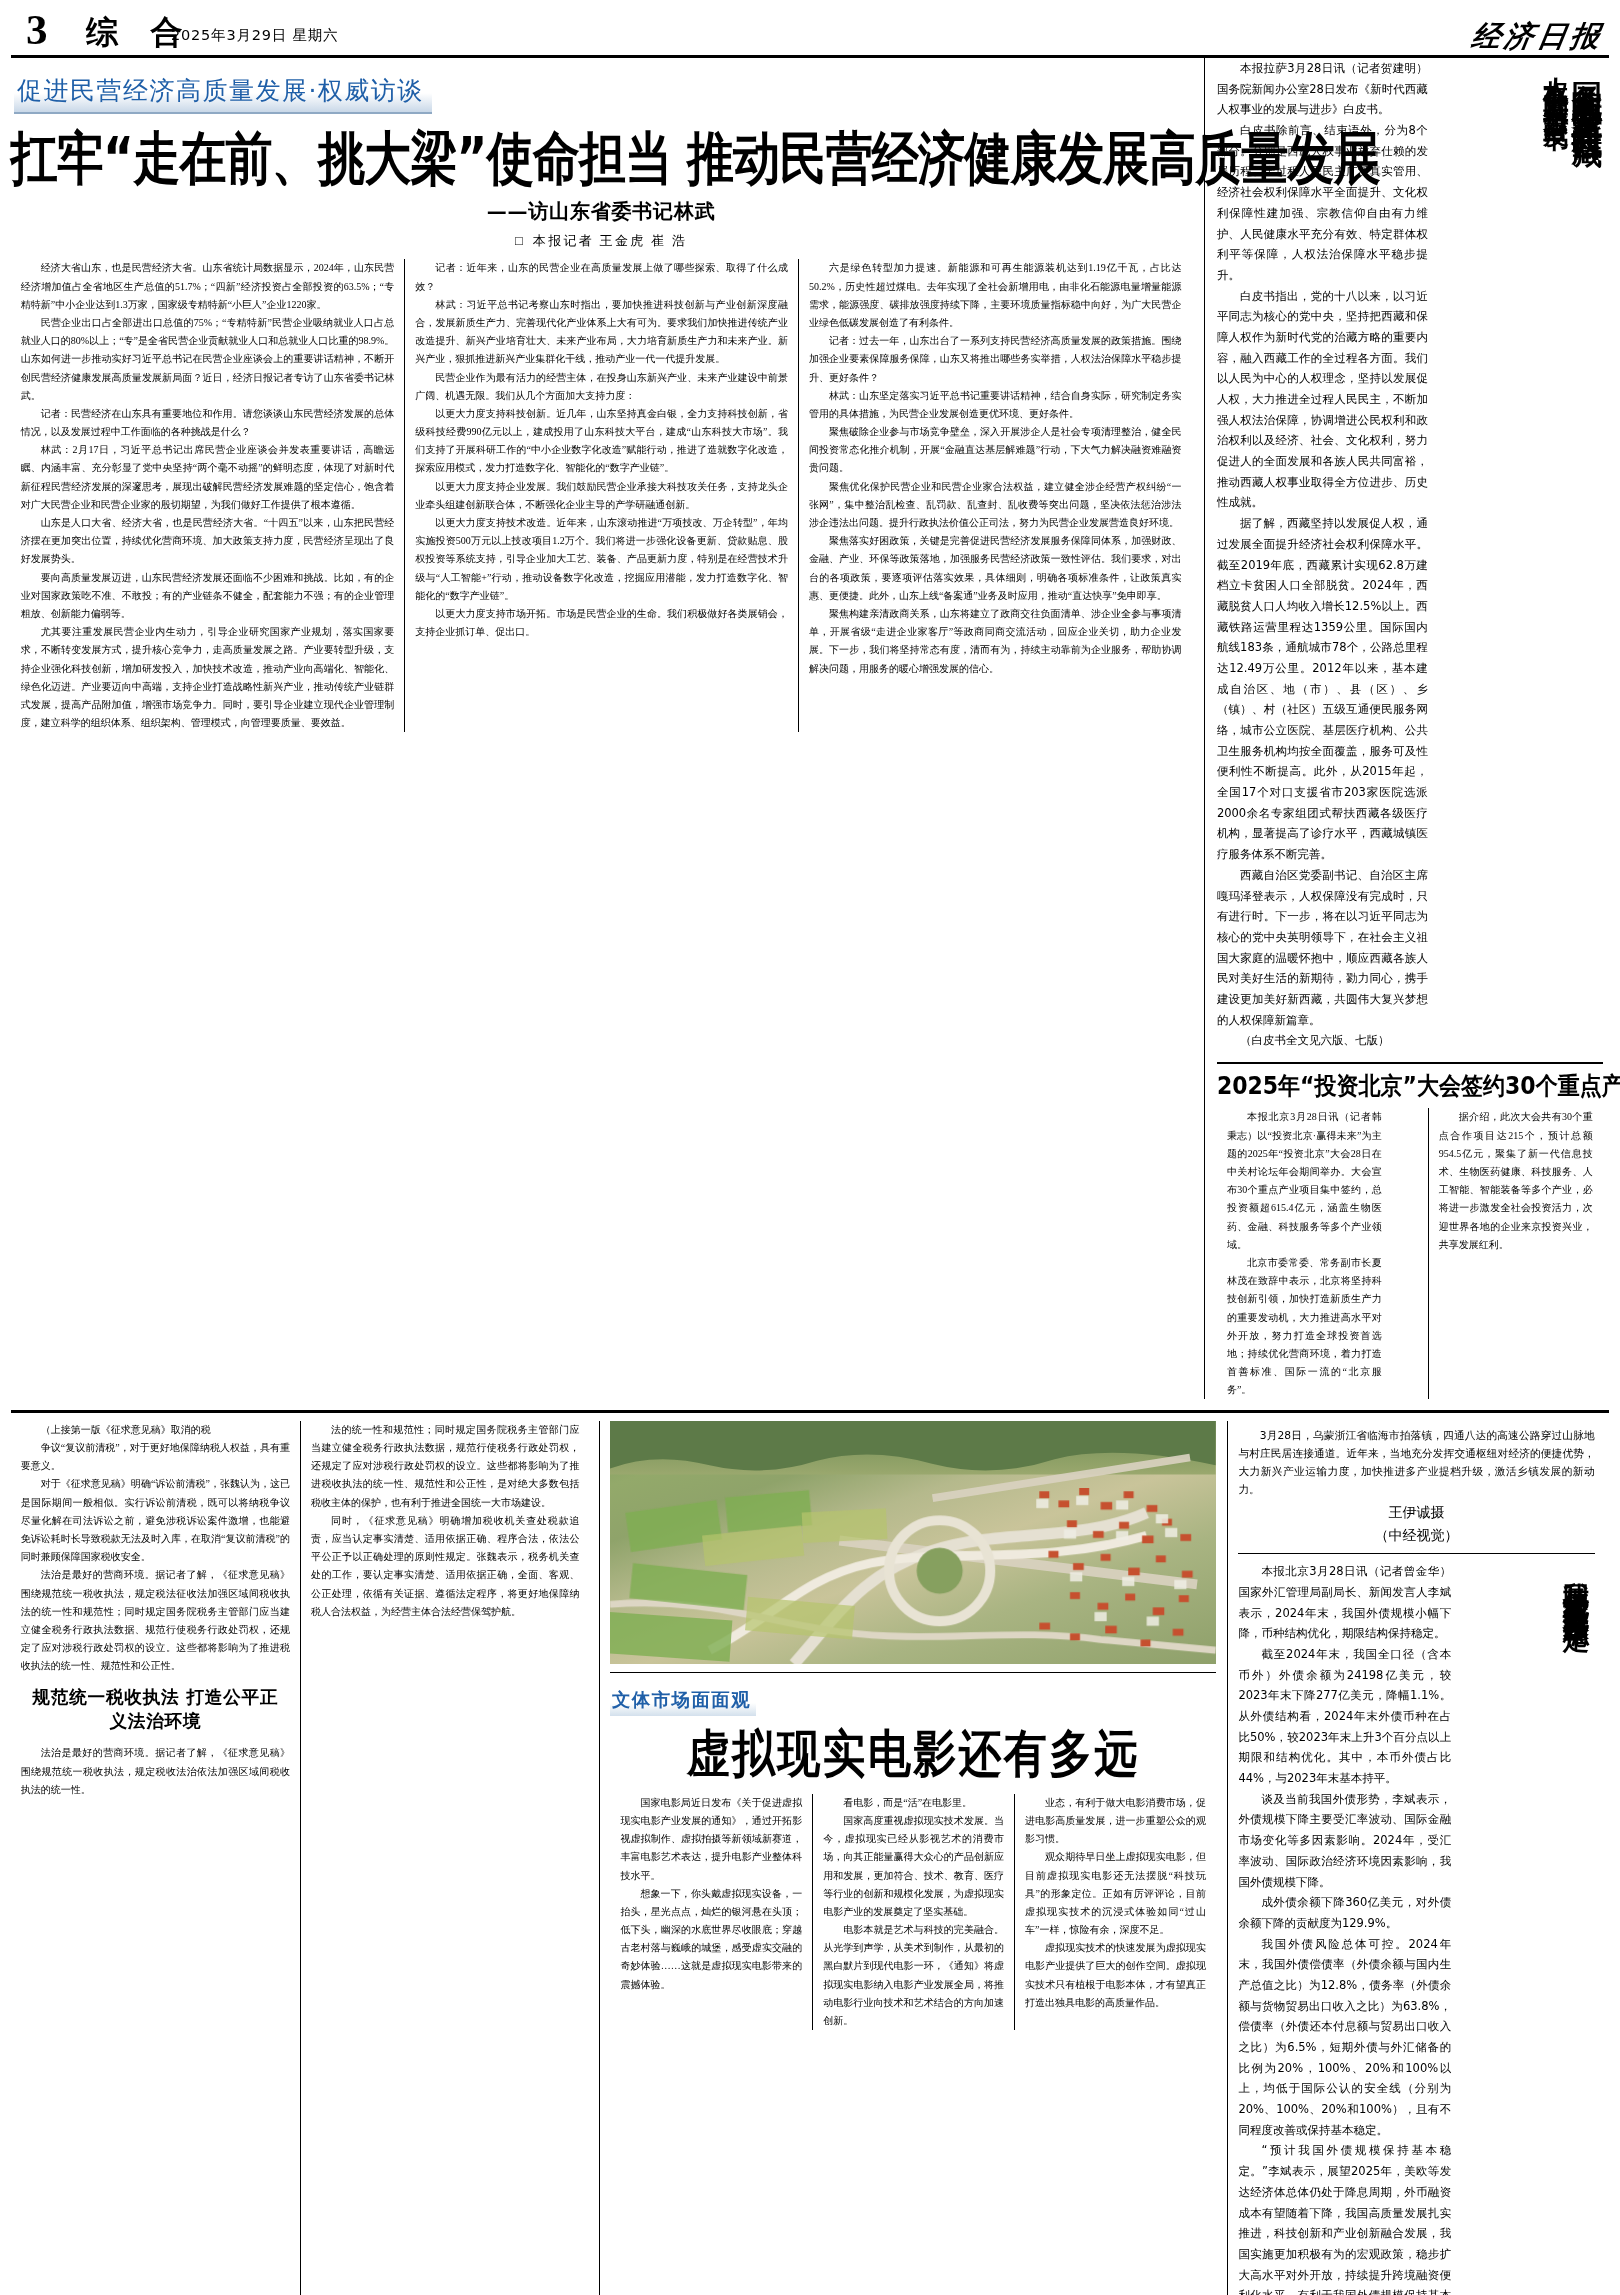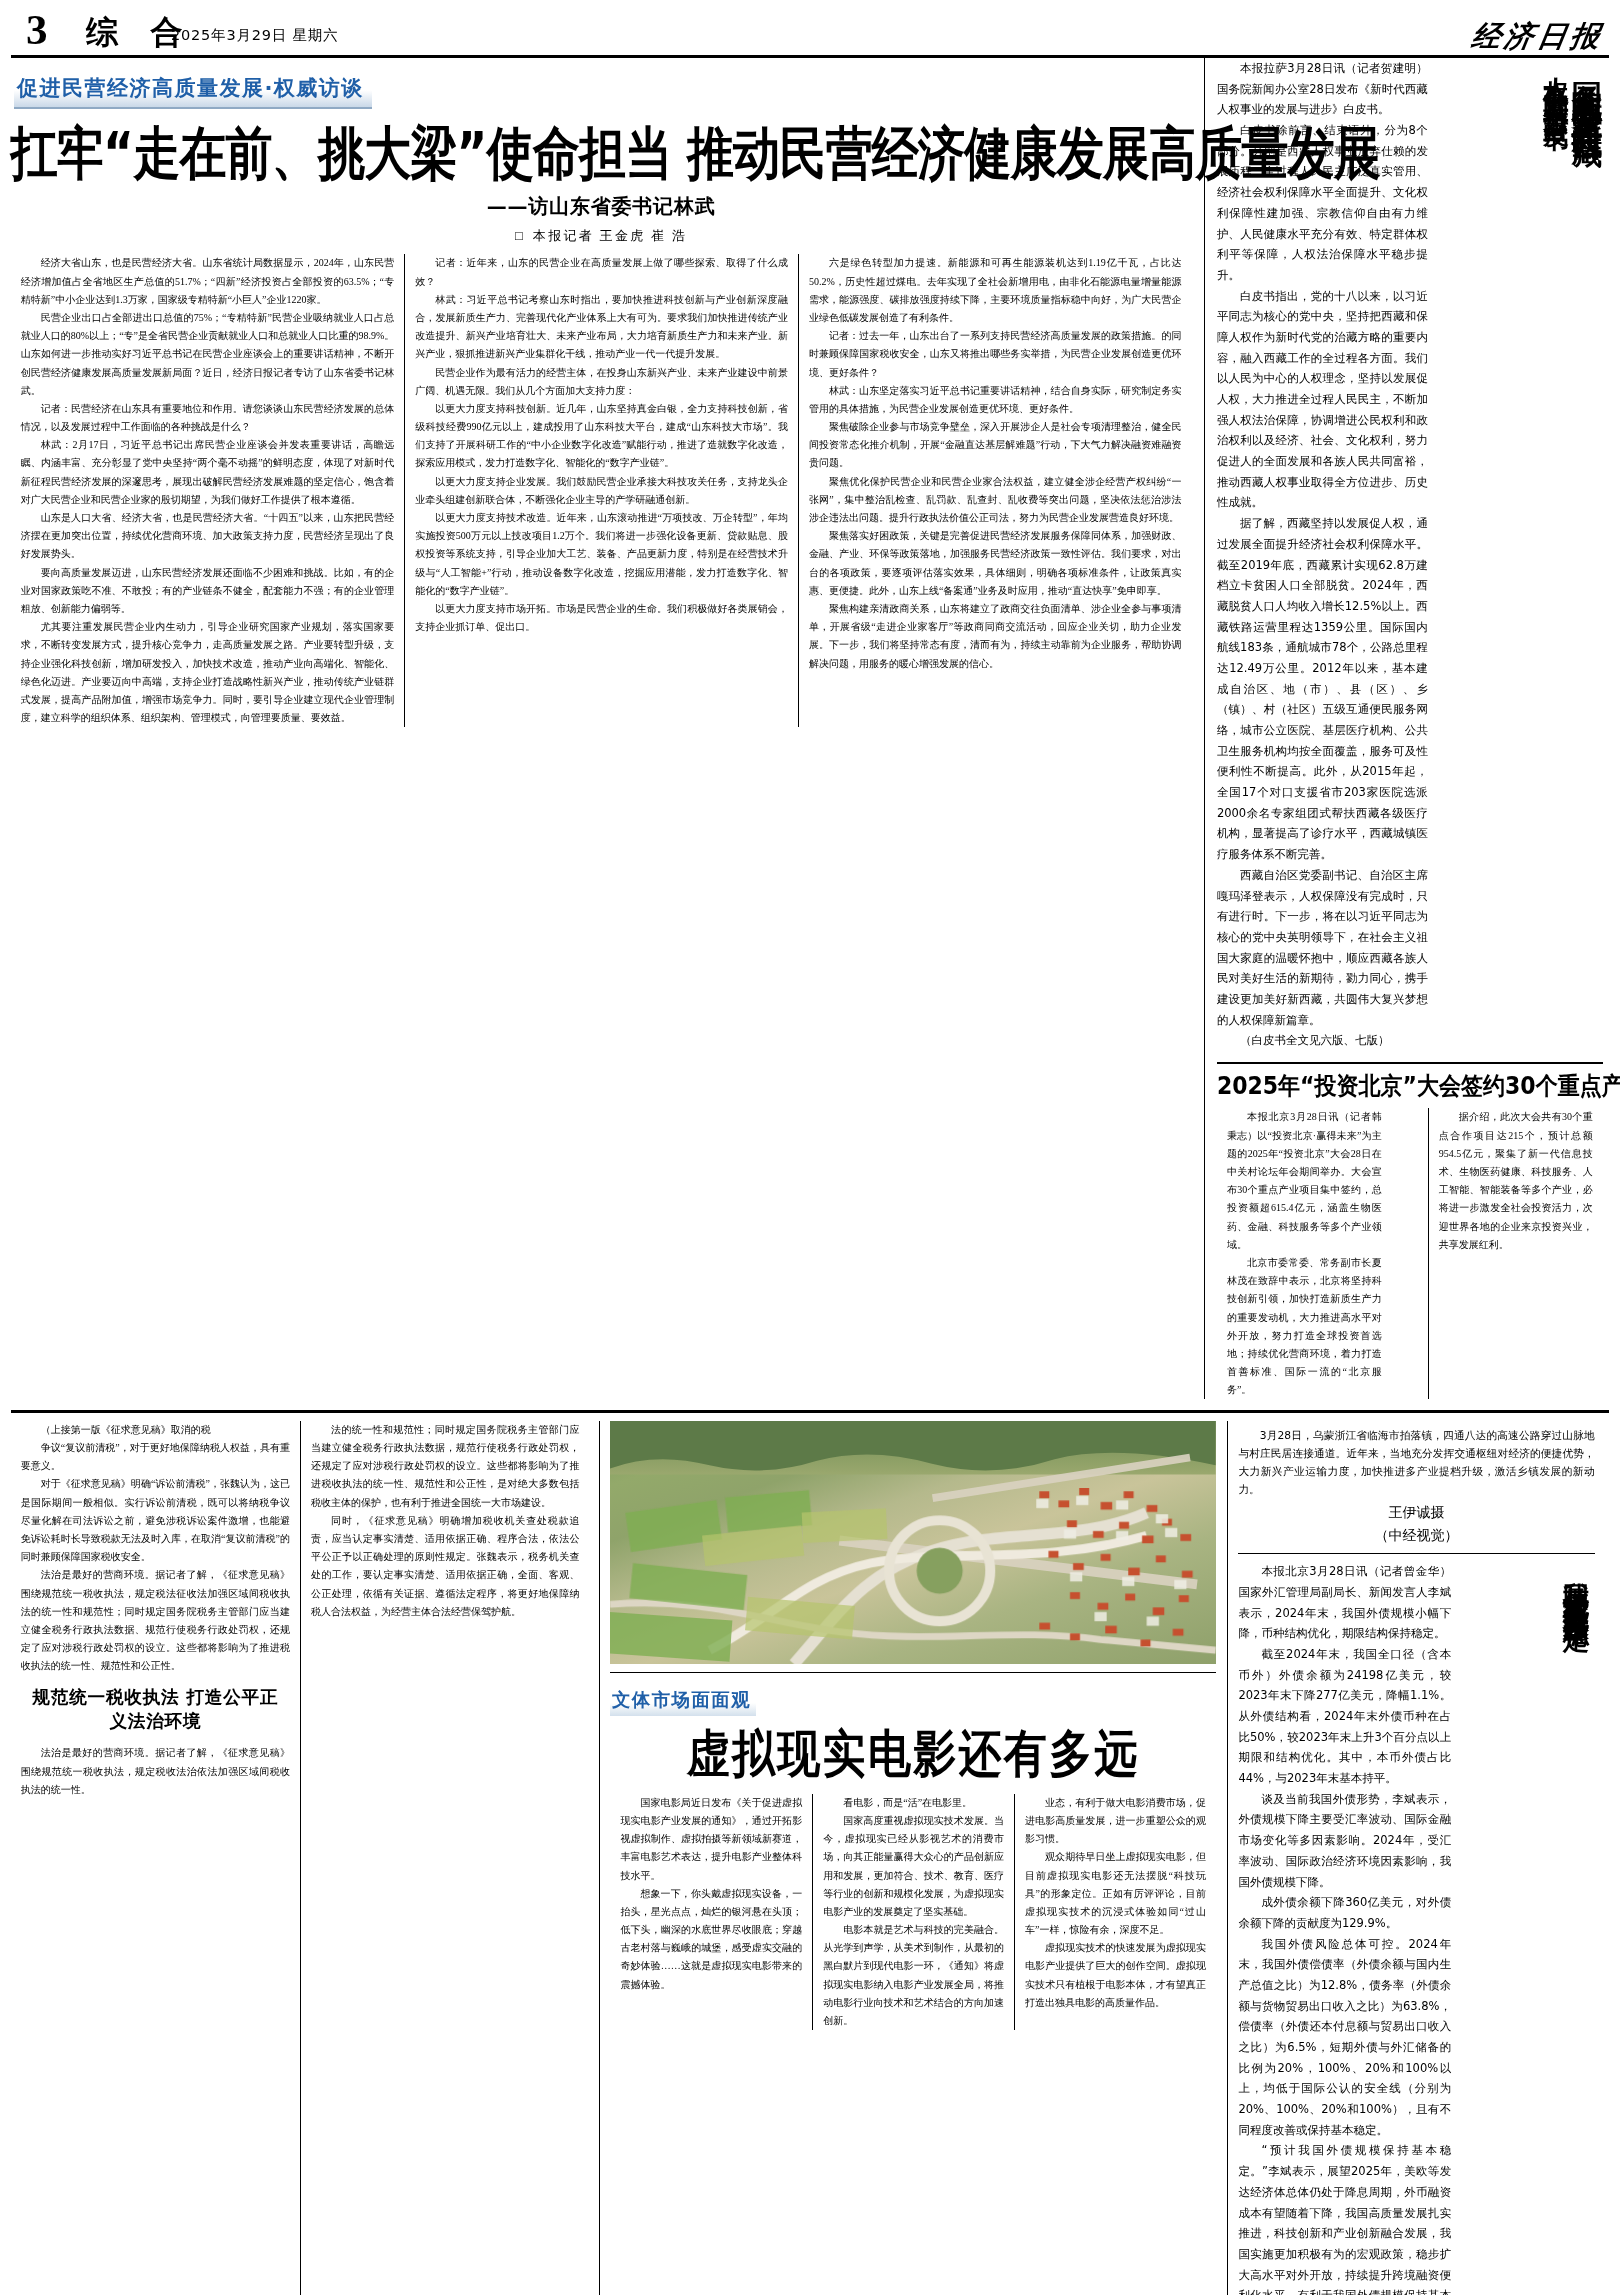--- a/index.html
+++ b/index.html
@@ -38,22 +38,22 @@
   }
   .rule-top { border-bottom: 3.8px solid #000; margin: 0 10.7px; }
 
   
   .body-wrap { display: flex; padding: 0 10.7px; }
 
   
   .left-block { width: 1194px; padding-right: 12.2px; border-right: 1.5px solid #000; }
   .kicker {
     display: inline-block;
-    color: #1f5fa8; font-weight: 700;
-    font-size: 21px; letter-spacing: 1.5px;
+    color: #1f5fa8; font-weight: 400;
+    font-size: 25px; letter-spacing: 1.5px;
     padding: 3.8px 7.7px 5.4px 3.1px;
     margin: 12.2px 0 3.1px 3.1px;
     background: linear-gradient(to bottom, #ffffff 0%, #ffffff 55%, #c9d8e8 100%);
     border-bottom: 2.3px solid #8fa9c4;
     font-family: "DejaVu Sans", sans-serif;
   }
   .headline-main {
     font-size: 47px; font-weight: 700; letter-spacing: -0.8px;
     text-align: center; line-height: 1.05;
     margin: 10.7px 0 4.6px; white-space: nowrap;
@@ -194,21 +194,21 @@
           <p class="bt">记者：近年来，山东的民营企业在高质量发展上做了哪些探索、取得了什么成效？</p>
           <p class="bt">林武：习近平总书记考察山东时指出，要加快推进科技创新与产业创新深度融合，发展新质生产力、完善现代化产业体系上大有可为。要求我们加快推进传统产业改造提升、新兴产业培育壮大、未来产业布局，大力培育新质生产力和未来产业。新兴产业，狠抓推进新兴产业集群化干线，推动产业一代一代提升发展。</p>
           <p class="bt">民营企业作为最有活力的经营主体，在投身山东新兴产业、未来产业建设中前景广阔、机遇无限。我们从几个方面加大支持力度：</p>
           <p class="bt">以更大力度支持科技创新。近几年，山东坚持真金白银，全力支持科技创新，省级科技经费990亿元以上，建成投用了山东科技大平台，建成“山东科技大市场”。我们支持了开展科研工作的“中小企业数字化改造”赋能行动，推进了造就数字化改造，探索应用模式，发力打造数字化、智能化的“数字产业链”。</p>
           <p class="bt">以更大力度支持企业发展。我们鼓励民营企业承接大科技攻关任务，支持龙头企业牵头组建创新联合体，不断强化企业主导的产学研融通创新。</p>
           <p class="bt">以更大力度支持技术改造。近年来，山东滚动推进“万项技改、万企转型”，年均实施投资500万元以上技改项目1.2万个。我们将进一步强化设备更新、贷款贴息、股权投资等系统支持，引导企业加大工艺、装备、产品更新力度，特别是在经营技术升级与“人工智能+”行动，推动设备数字化改造，挖掘应用潜能，发力打造数字化、智能化的“数字产业链”。</p>
           <p class="bt">以更大力度支持市场开拓。市场是民营企业的生命。我们积极做好各类展销会，支持企业抓订单、促出口。</p>
         </div>
         <div class="col c3">
           <p class="bt">六是绿色转型加力提速。新能源和可再生能源装机达到1.19亿千瓦，占比达50.2%，历史性超过煤电。去年实现了全社会新增用电，由非化石能源电量增量能源需求，能源强度、碳排放强度持续下降，主要环境质量指标稳中向好，为广大民营企业绿色低碳发展创造了有利条件。</p>
-          <p class="bt">记者：过去一年，山东出台了一系列支持民营经济高质量发展的政策措施。的同时兼顾保障国家税收安全，山东又将推出哪些务实举措，为民营企业发展创造更优环境、更好条件？</p>
+          <p class="bt">记者：过去一年，山东出台了一系列支持民营经济高质量发展的政策措施。围绕加强企业要素保障服务保障，山东又将推出哪些务实举措，人权法治保障水平稳步提升、更好条件？</p>
           <p class="bt">林武：山东坚定落实习近平总书记重要讲话精神，结合自身实际，研究制定务实管用的具体措施，为民营企业发展创造更优环境、更好条件。</p>
           <p class="bt">聚焦破除企业参与市场竞争壁垒，深入开展涉企人是社会专项清理整治，健全民间投资常态化推介机制，开展“金融直达基层解难题”行动，下大气力解决融资难融资贵问题。</p>
           <p class="bt">聚焦优化保护民营企业和民营企业家合法权益，建立健全涉企经营产权纠纷“一张网”，集中整治乱检查、乱罚款、乱查封、乱收费等突出问题，坚决依法惩治涉法涉企违法出问题。提升行政执法价值公正司法，努力为民营企业发展营造良好环境。</p>
           <p class="bt">聚焦落实好困政策，关键是完善促进民营经济发展服务保障同体系，加强财政、金融、产业、环保等政策落地，加强服务民营经济政策一致性评估。我们要求，对出台的各项政策，要逐项评估落实效果，具体细则，明确各项标准条件，让政策真实惠、更便捷。此外，山东上线“备案通”业务及时应用，推动“直达快享”免申即享。</p>
           <p class="bt">聚焦构建亲清政商关系，山东将建立了政商交往负面清单、涉企业全参与事项清单，开展省级“走进企业家客厅”等政商同商交流活动，回应企业关切，助力企业发展。下一步，我们将坚持常态有度，清而有为，持续主动靠前为企业服务，帮助协调解决问题，用服务的暖心增强发展的信心。</p>
         </div>
       </div>
     </div>
 
     <div class="right-rail">

